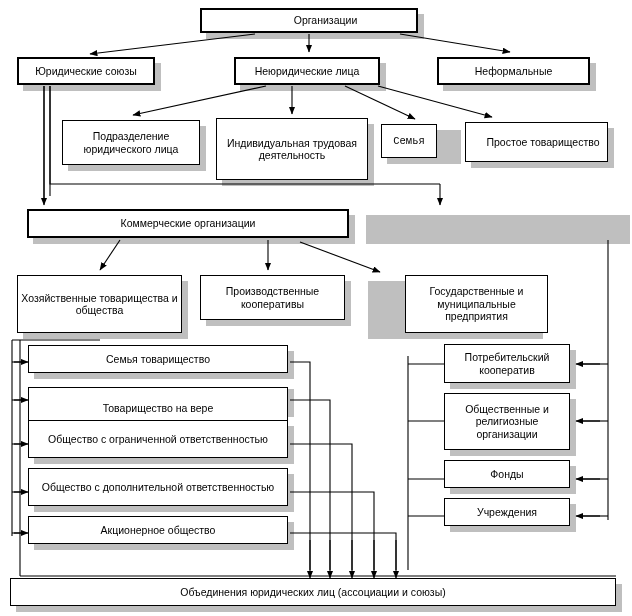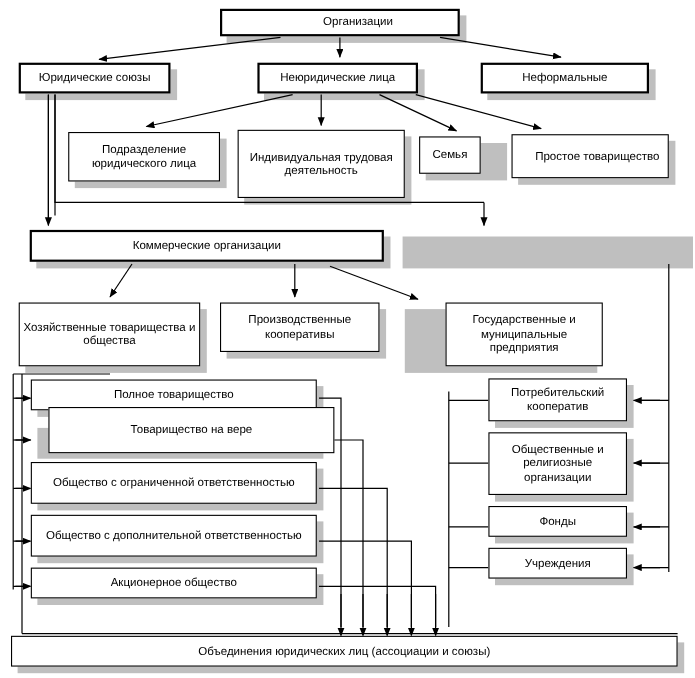--- a/index.html
+++ b/index.html
@@ -168,36 +168,36 @@
   <div class="box b-thick" style="left:17px;top:57px;width:138px;height:28px;">Юридические союзы</div>
 
   <div class="box b-thick" style="left:234px;top:57px;width:146px;height:28px;">Неюридические лица</div>
 
   <div class="box b-thick" style="left:437px;top:57px;width:153px;height:28px;">Неформальные</div>
 
   <div class="box" style="left:62px;top:120px;width:138px;height:45px;">Подразделение юридического лица</div>
 
   <div class="box" style="left:216px;top:118px;width:152px;height:62px;">Индивидуальная трудовая деятельность</div>
 
-  <div class="box" style="left:381px;top:124px;width:56px;height:34px;">Семья</div>
+  <div class="box" style="left:381px;top:124px;width:56px;height:34px;font-family:Liberation Mono, monospace;">Семья</div>
 
   <div class="box" style="left:465px;top:122px;width:143px;height:40px;padding-left:16px;">Простое товарищество</div>
 
   <div class="box b-thick" style="left:27px;top:209px;width:322px;height:29px;">Коммерческие организации</div>
 
 
   <div class="box" style="left:17px;top:275px;width:165px;height:58px;">Хозяйственные товарищества и общества</div>
 
   <div class="box" style="left:200px;top:275px;width:145px;height:45px;">Производственные кооперативы</div>
 
   <div class="box" style="left:362px;top:275px;width:143px;height:58px;margin-left:43px;">Государственные и муниципальные предприятия</div>
 
-  <div class="box" style="left:28px;top:345px;width:260px;height:28px;">Полное товарищество</div>
-
-  <div class="box" style="left:28px;top:370px;width:260px;height:42px;margin-left:16px;">Товарищество на вере</div>
+  <div class="box" style="left:28px;top:345px;width:260px;height:28px;">Семья товарищество</div>
+
+  <div class="box" style="left:28px;top:387px;width:260px;height:42px;">Товарищество на вере</div>
 
   <div class="box" style="left:28px;top:420px;width:260px;height:38px;">Общество с ограниченной ответственностью</div>
 
   <div class="box" style="left:28px;top:468px;width:260px;height:38px;">Общество с дополнительной ответственностью</div>
 
   <div class="box" style="left:28px;top:516px;width:260px;height:28px;">Акционерное общество</div>
 
   <div class="box" style="left:444px;top:344px;width:126px;height:39px;">Потребительский кооператив</div>
 
   <div class="box" style="left:444px;top:393px;width:126px;height:57px;">Общественные и религиозные организации</div>

